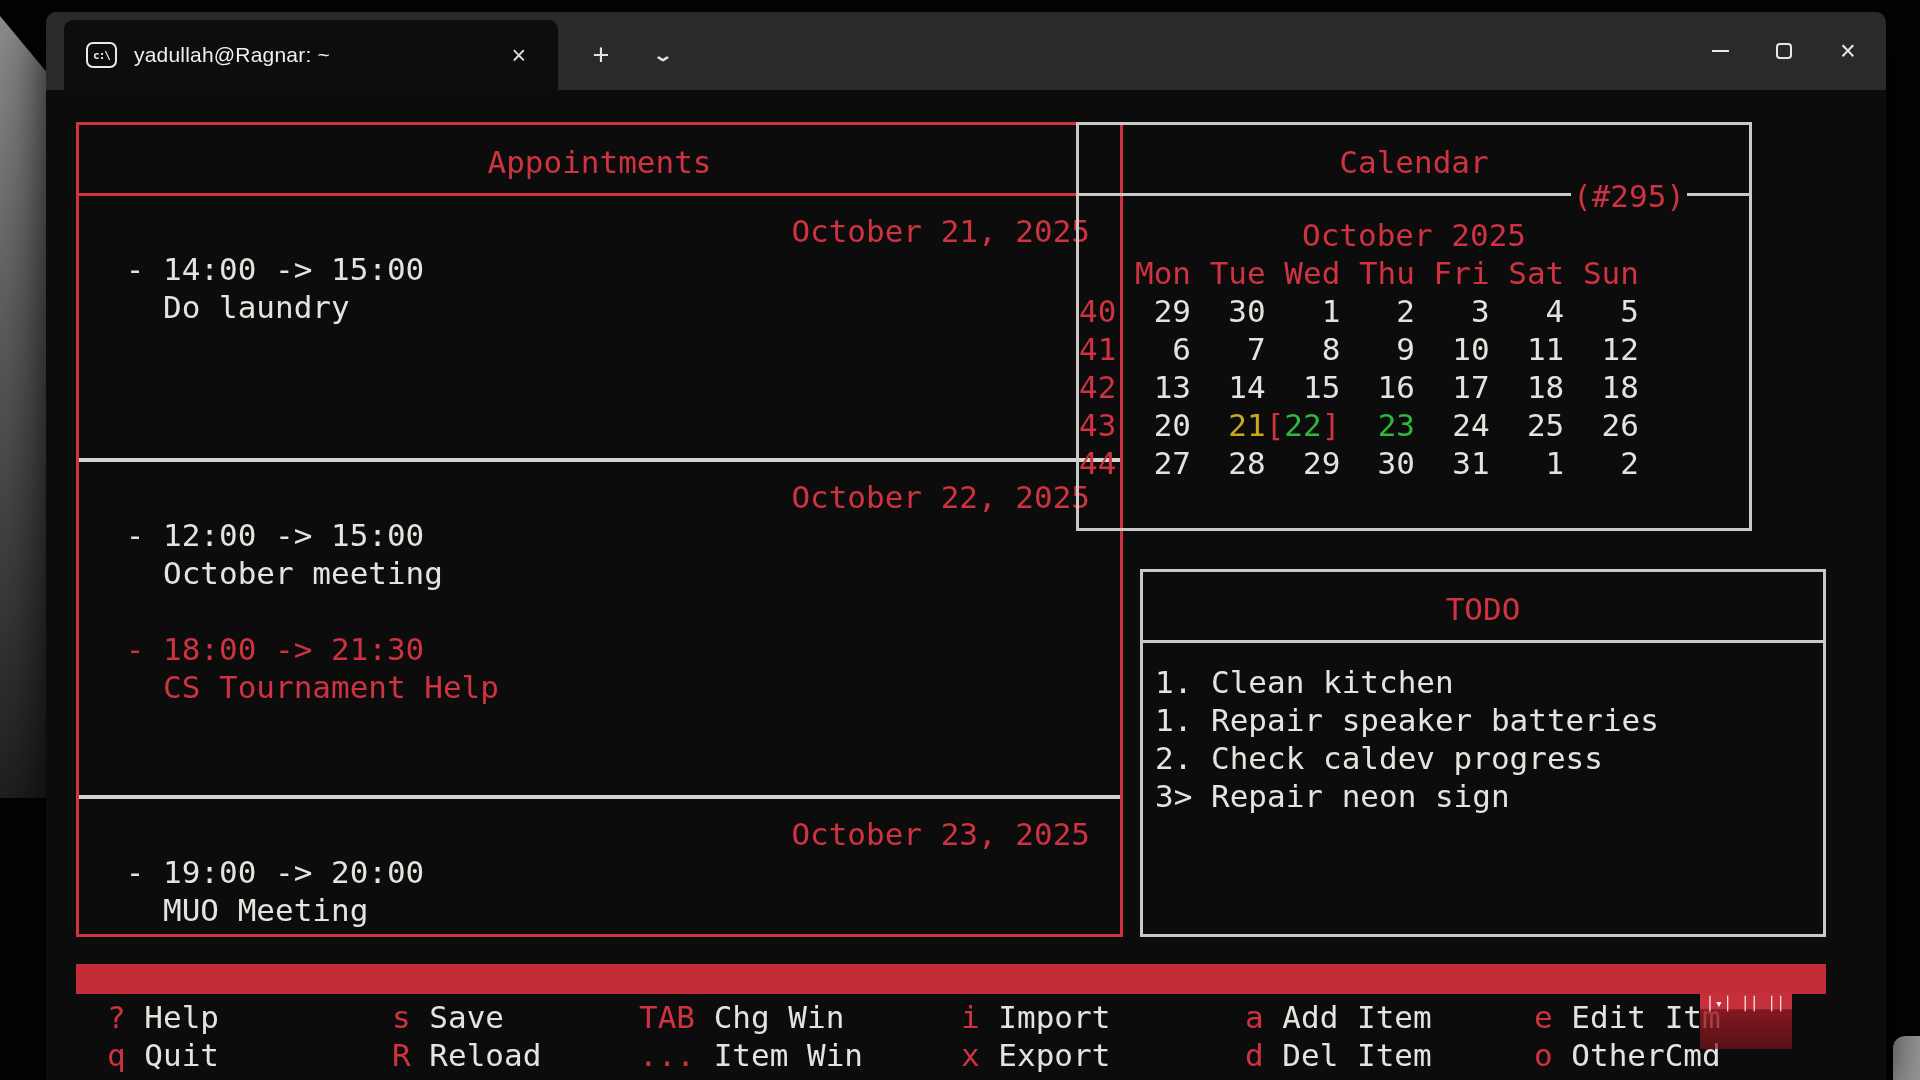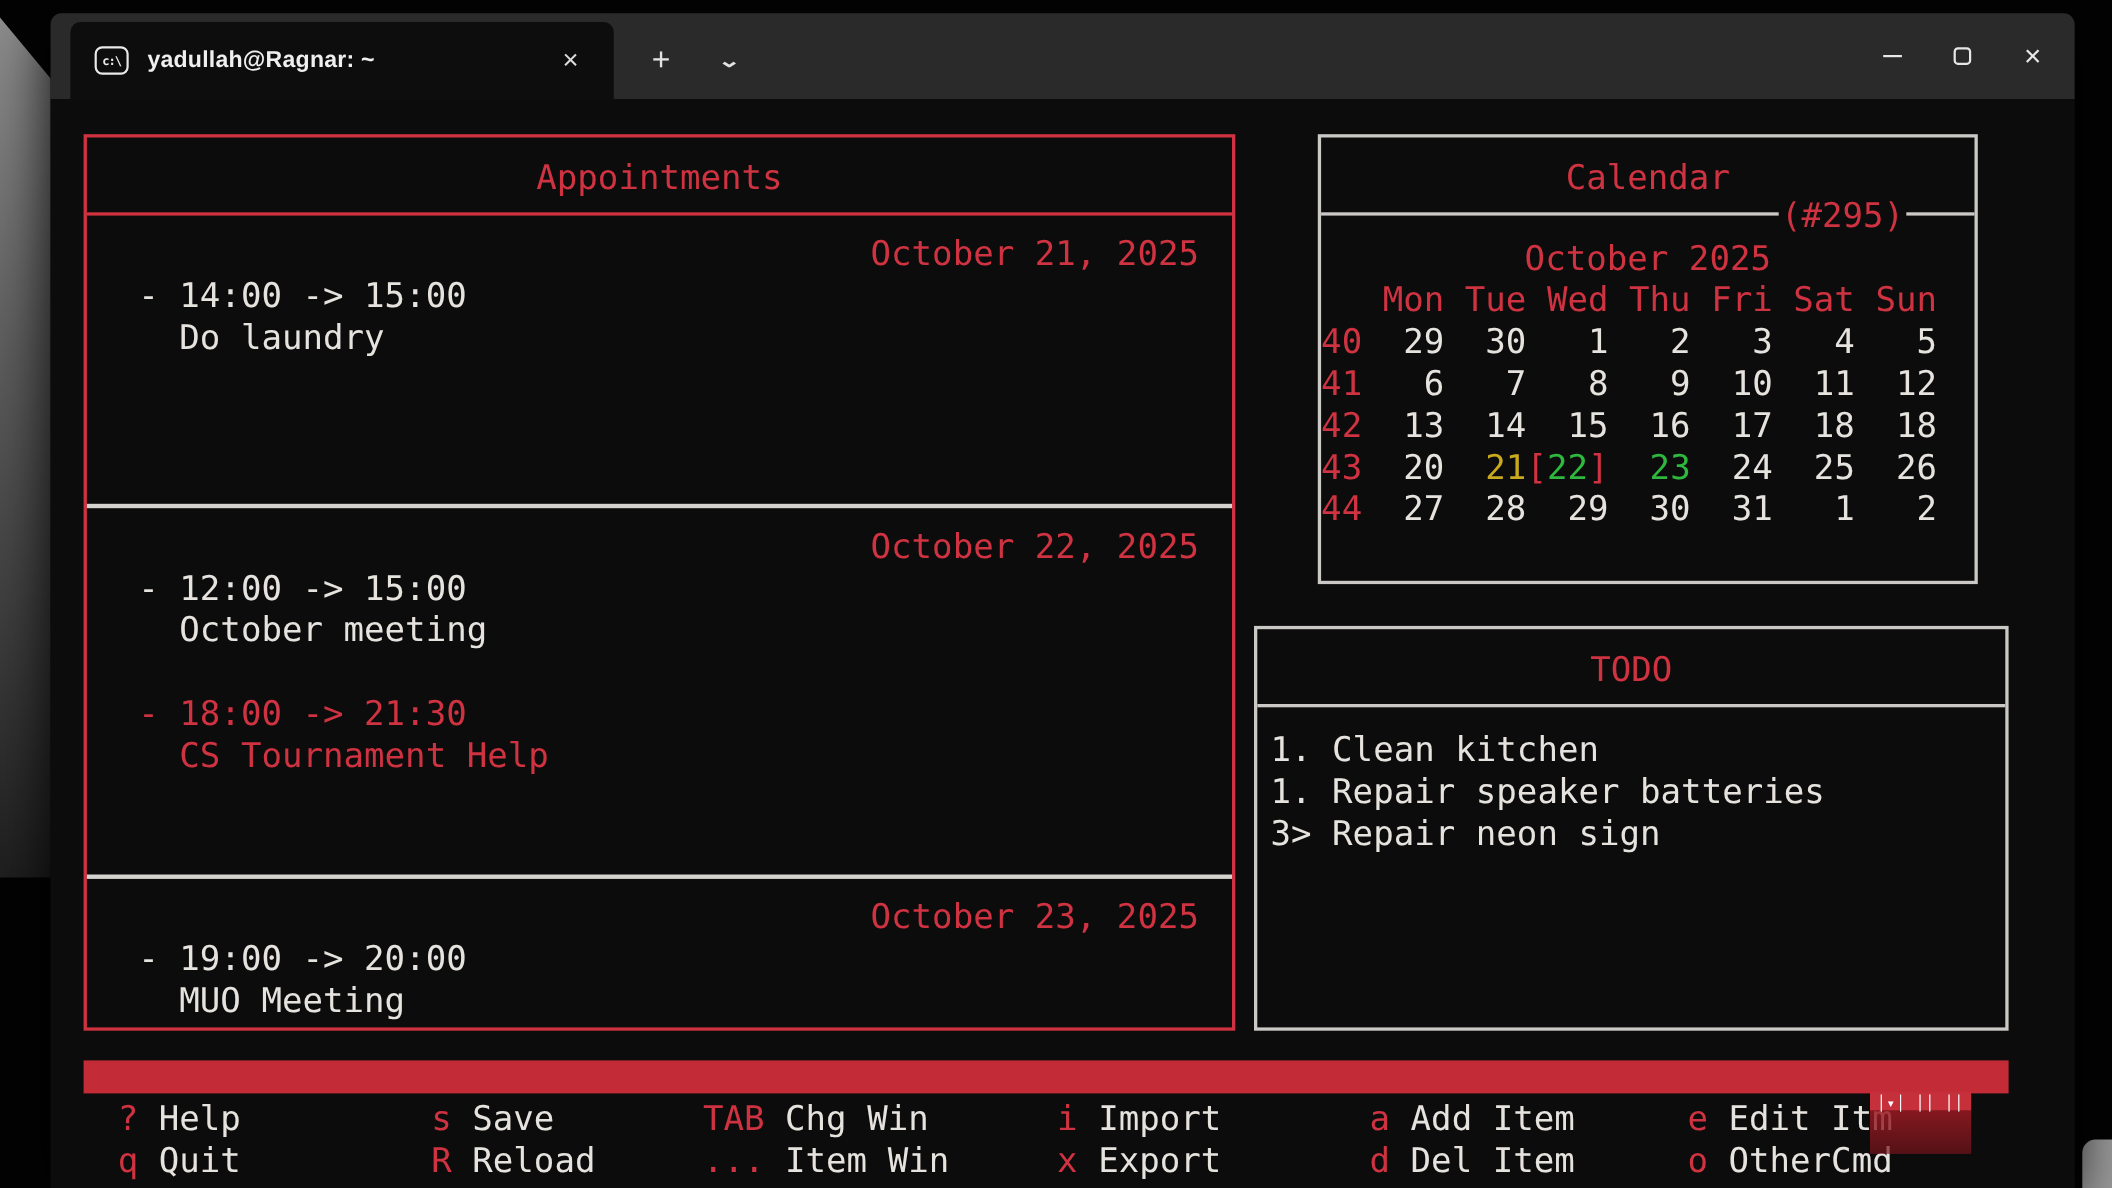--- a/index.html
+++ b/index.html
@@ -24,21 +24,21 @@
 
   
   .window{position:absolute;left:46px;top:12px;width:1840px;height:1068px;background:var(--termbg);
     border-radius:10px 10px 0 0;box-shadow:0 10px 50px rgba(0,0,0,.9)}
   .titlebar{position:absolute;left:0;top:0;right:0;height:78px;background:#2a2a2a;border-radius:10px 10px 0 0}
   .tab{position:absolute;left:18px;top:8px;width:494px;height:70px;background:#0d0d0d;border-radius:9px 9px 0 0;
     display:flex;align-items:center;padding:0 26px 0 22px;color:#efefef;cursor:default}
   .tab-icon{width:31px;height:26px;border:2px solid #e9e9e9;border-radius:7px;display:flex;align-items:center;
     justify-content:center;font-size:11px;font-weight:bold;color:#e9e9e9;margin-right:17px;flex:none;
     font-family:"DejaVu Sans Mono",monospace;letter-spacing:-1px}
-  .tab-title{font-size:21px;font-weight:700;letter-spacing:.2px;flex:1;white-space:nowrap;overflow:hidden}
+  .tab-title{font-size:21px;font-weight:400;letter-spacing:.2px;flex:1;white-space:nowrap;overflow:hidden}
   .tab-close{font-size:25px;font-weight:300;color:#dcdcdc;padding:0 6px;line-height:1}
   .tbtn{position:absolute;top:8px;height:70px;width:58px;display:flex;align-items:center;justify-content:center;color:#e3e3e3}
   .newtab{left:526px;font-size:29px;font-weight:300}
   .tabdrop{left:588px;font-size:17px;font-weight:700;transform:scaleX(1.5)}
   .winctl{position:absolute;right:6px;top:0;height:78px;display:flex;align-items:stretch}
   .winbtn{width:64px;display:flex;align-items:center;justify-content:center;color:#e8e8e8}
   .min-bar{width:17px;height:2px;background:#e8e8e8}
   .max-box{width:16px;height:16px;border:2px solid #e8e8e8;border-radius:4px}
   .close-x{font-size:27px;font-weight:300;line-height:1}
 
@@ -54,21 +54,21 @@
   .apt-section{padding-top:16px;overflow:hidden}
   .apt-section.s1{height:262px}
   .apt-section.s2{height:333px}
   .apt-section.s3{flex:1}
   .apt-date{color:var(--red);text-align:right;padding-right:30px;white-space:pre}
   .apt-line{padding-left:28px;white-space:pre}
   .apt-gap{height:38px}
   .sel{color:var(--red)}
   .day-sep{height:4px;background:#d6d4d1;flex:none}
 
-  .cal{left:1152px;top:32px;width:600px;height:409px;border:3px solid var(--lightborder)}
+  .cal{left:1030px;top:32px;width:676px;height:409px;border:3px solid var(--lightborder)}
   .cal .panel-title{border-bottom:3px solid var(--lightborder);position:relative}
   .cal-badge{position:absolute;right:62px;bottom:-22px;background:var(--termbg);color:var(--red);padding:0 2px;line-height:38px}
   .cal-body{padding-top:20px}
   .cal-month{text-align:center;color:var(--red);white-space:pre}
   .cal-line{white-space:pre}
   .cal-head{color:var(--red)}
   .wknum{color:var(--red)}
   .c-red{color:var(--red)}
   .c-yel{color:var(--yellow)}
   .c-grn{color:var(--green)}
@@ -171,20 +171,21 @@
               <div class="cal-line"><span class="wknum">44</span><span class="cal-cell"><span>  27</span></span><span class="cal-cell"><span>  28</span></span><span class="cal-cell"><span>  29</span></span><span class="cal-cell"><span>  30</span></span><span class="cal-cell"><span>  31</span></span><span class="cal-cell"><span>   1</span></span><span class="cal-cell"><span>   2</span></span></div>
             </div>
         </div>
       </div>
 
       <div class="panel todo">
         <div class="panel-title">TODO</div>
         <div class="todo-body" id="todo-list">
             <div class="todo-line">1. Clean kitchen</div>
             <div class="todo-line">1. Repair speaker batteries</div>
+            <div class="todo-line">2. Check caldev progress</div>
             <div class="todo-line">3&gt; Repair neon sign</div>
           </div>
       </div>
 
       <div class="panel statusbar">
         <span id="status-text">──[ Tue 2025-10-21 | 22:15:51 ]───(apts)───&gt; 13:45 :: Caldeve meeting &lt;──────────────────────────────────────────────────────────────────────────────────────────</span>
       </div>
 
       <div class="panel keybar" id="keybar">
           <div class="keycol kc0"><div class="keyrow"><span class="key">?</span><span class="klabel"> Help</span></div><div class="keyrow"><span class="key">q</span><span class="klabel"> Quit</span></div></div>

